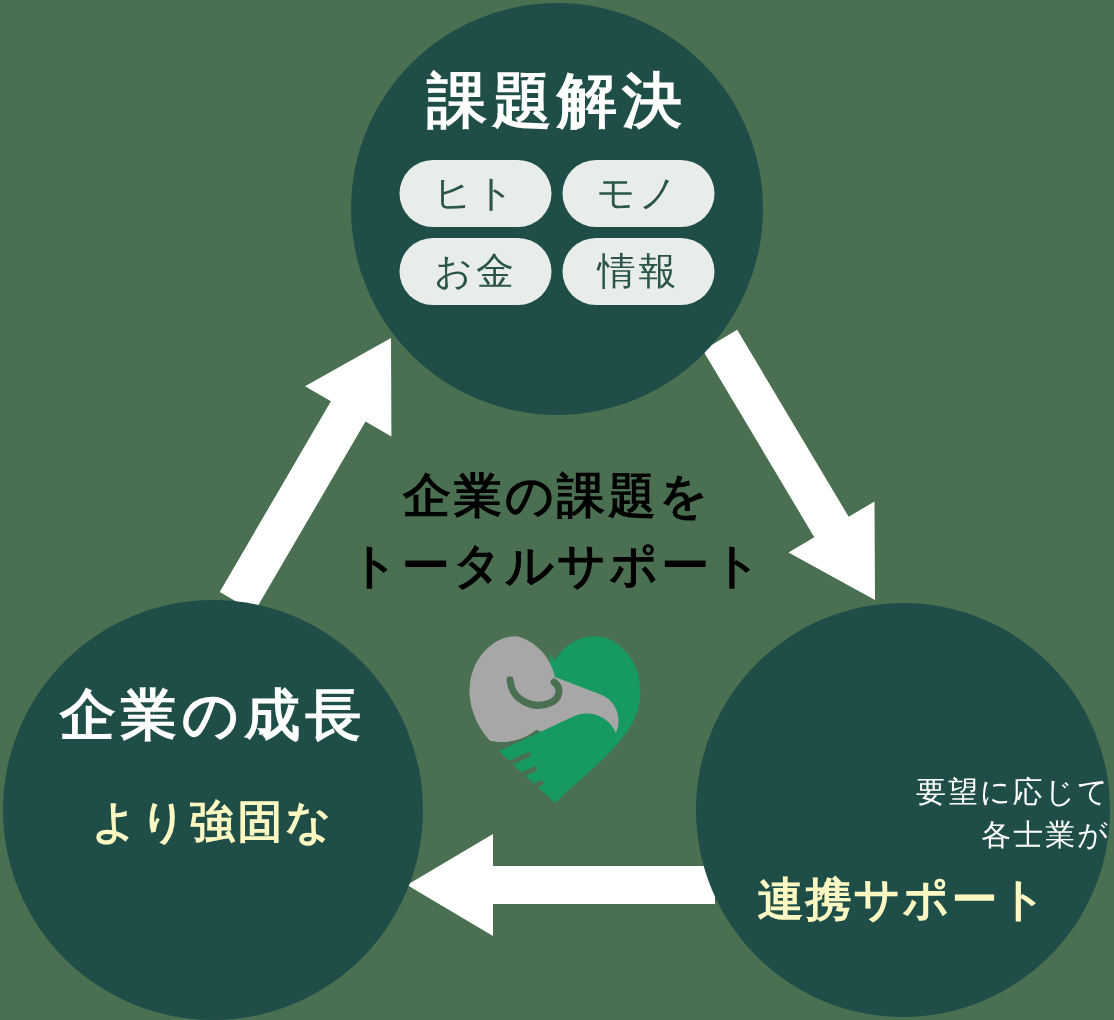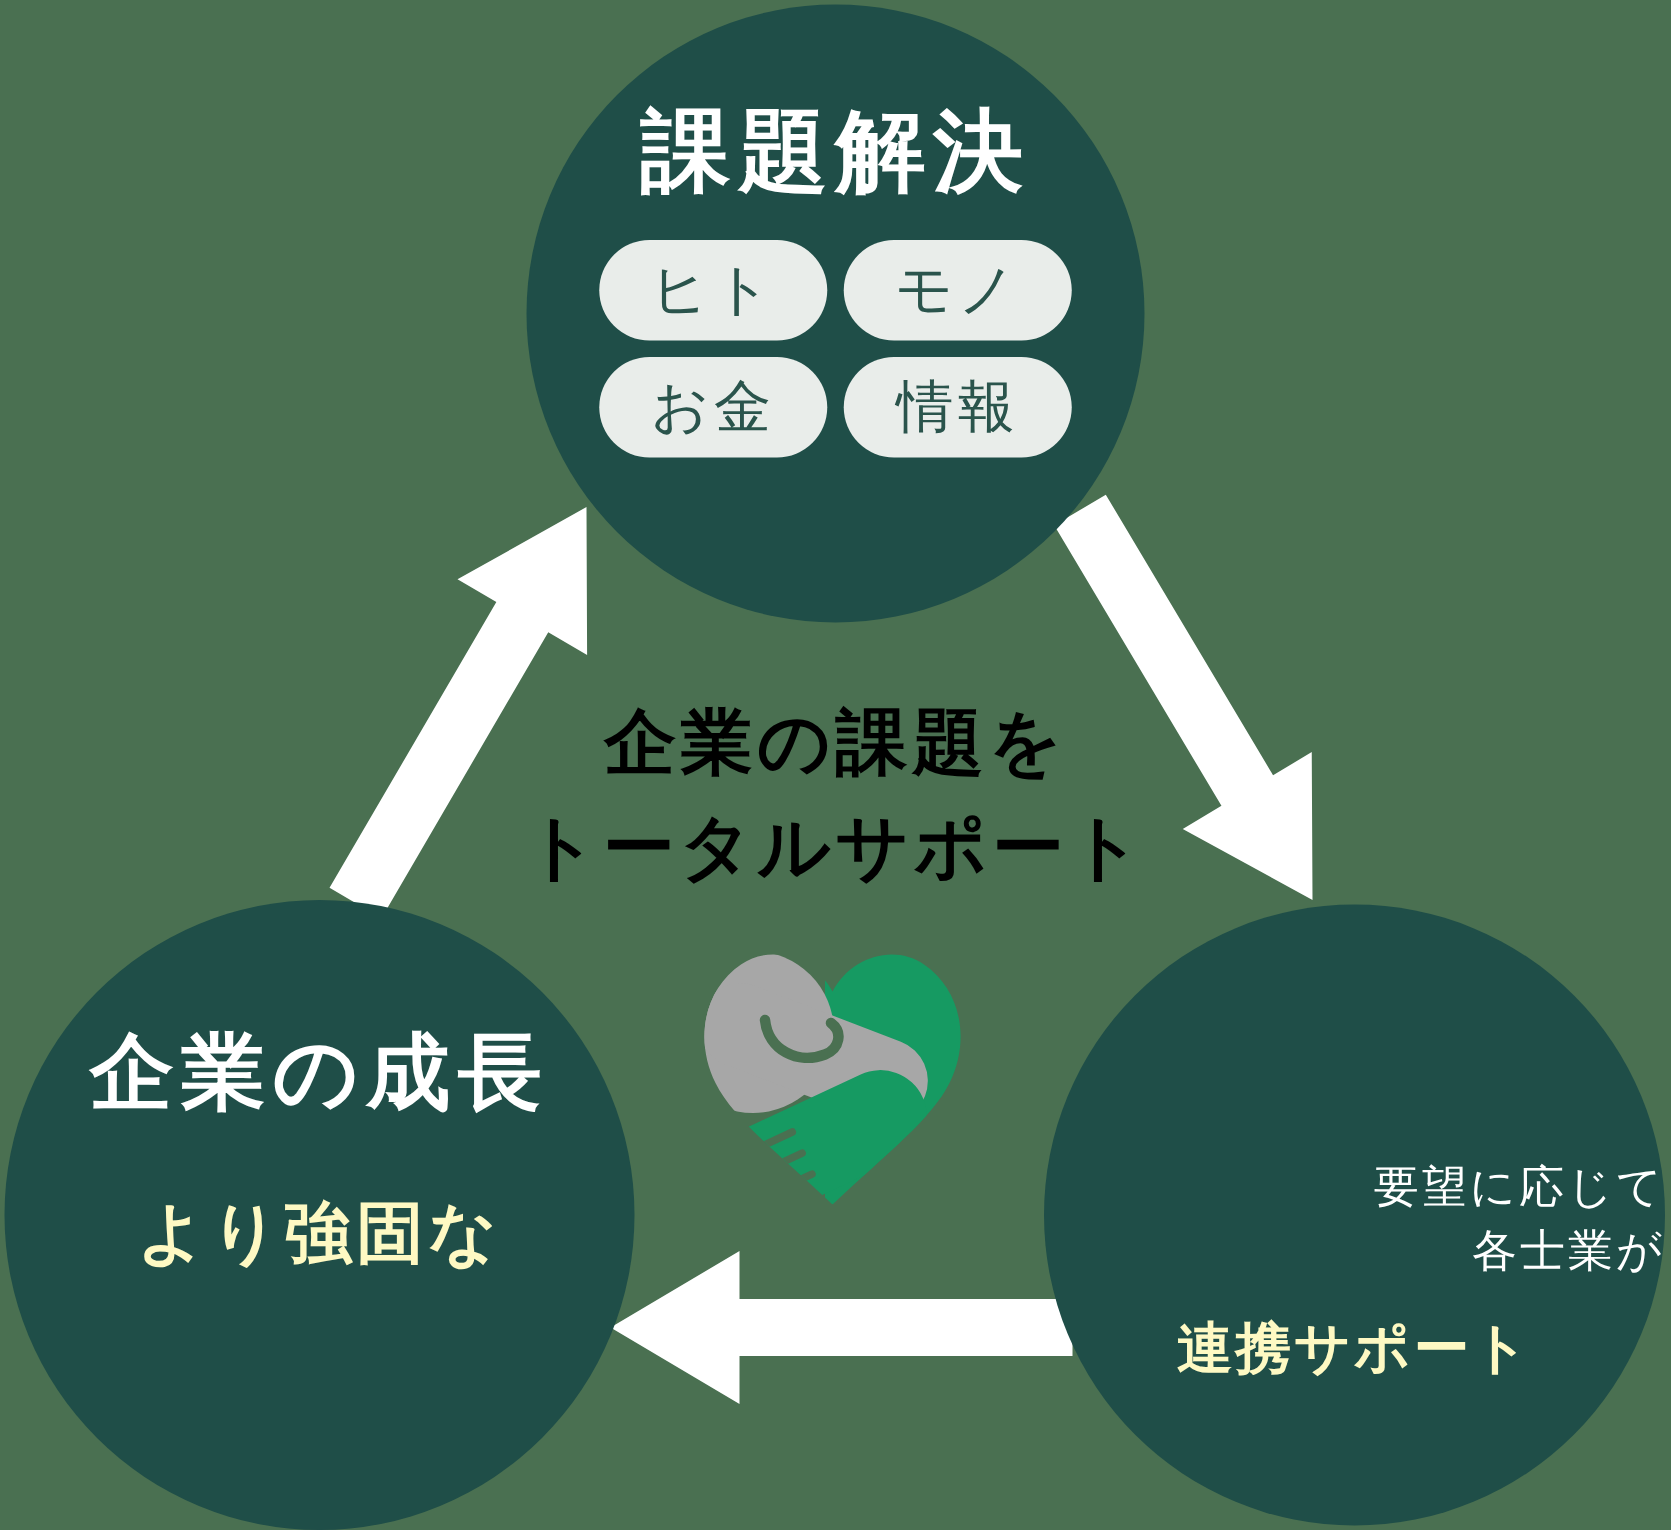--- a/index.html
+++ b/index.html
@@ -88,21 +88,21 @@
     width: 100%;
     text-align: right;
     color: #ffffff;
     font-size: 30px;
     font-weight: 500;
     line-height: 43px;
     letter-spacing: 2px;
   }
   #solve-highlight {
     top: 268px;
-    font-size: 37px;
+    font-size: 46px;
     line-height: 56px;
     letter-spacing: 2px;
   }
 
   #center-heading {
     position: absolute;
     top: 461px;
     left: 0;
     width: 100%;
     text-align: center;

